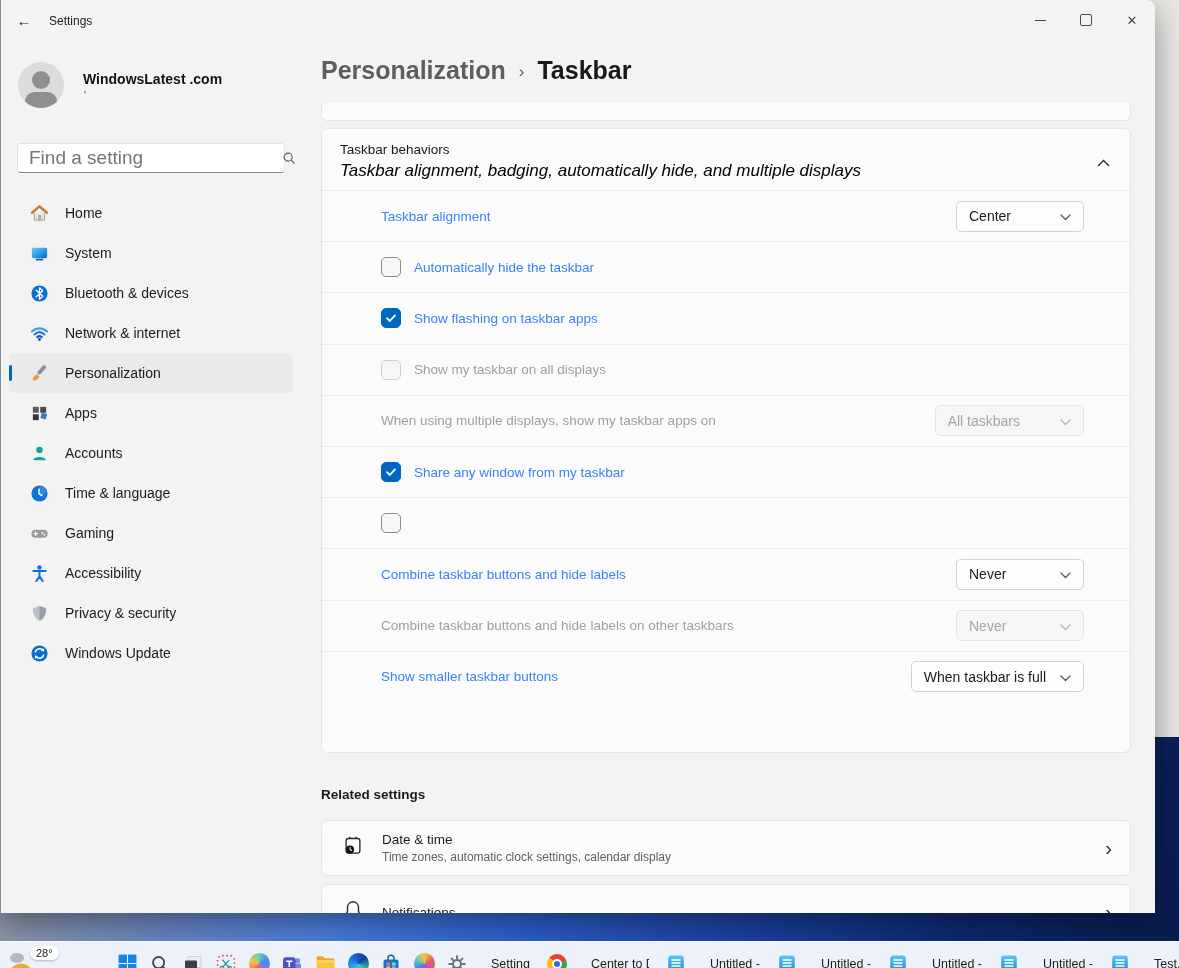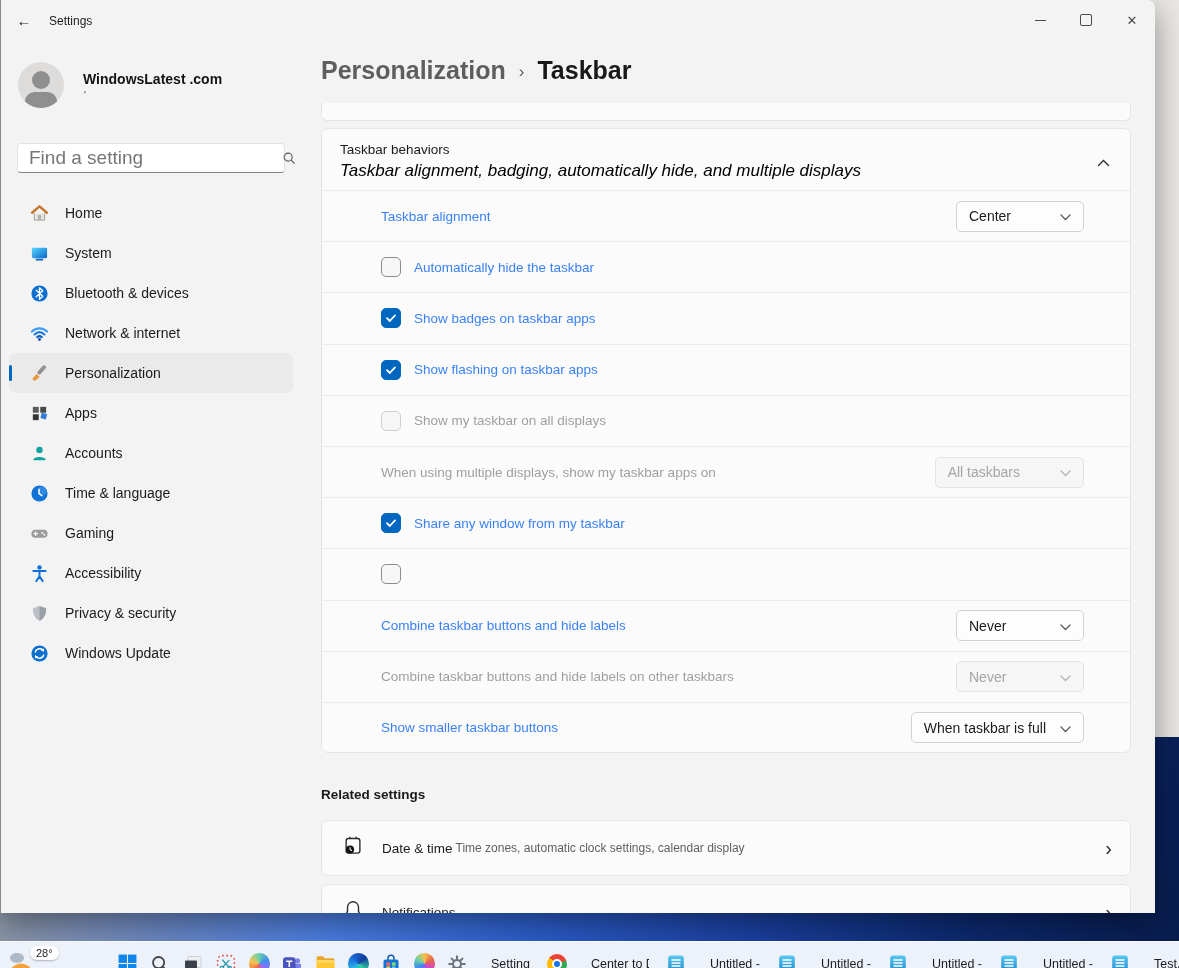--- a/index.html
+++ b/index.html
@@ -62,21 +62,21 @@
   .cb.checked { background:#0067c0; border-color:#0067c0; }
   .brow.disabled .cb { border-color:#cfcfcf; background:#f6f6f6; }
   .dd { margin-left:auto; min-width:128px; height:31px; background:#fdfdfd; border:1px solid #d2d2d2; border-radius:5px;
     display:flex; align-items:center; justify-content:space-between; gap:14px; padding:0 12px; font-size:14px; color:#1b1b1b; cursor:pointer; }
   .dd.disabled { background:#f6f6f6; border-color:#e3e3e3; color:#a5a5a5; cursor:default;gap:40px; }
   .dd.disabled svg path { stroke:#b5b5b5; }
   .related-h { position:absolute; left:0; top:747px; font-size:13.5px; font-weight:700; color:#1a1a1a; }
   .rcard { position:absolute; left:0; width:810px; height:56px; background:#fbfbfb; border:1px solid #e5e5e5;
     border-radius:7px; display:flex; align-items:center; padding:0 18px 0 20px; gap:18px; cursor:pointer; }
   .rcard.c1 { top:780px; } .rcard.c2 { top:844px; }
-  .r-text { display:flex; flex-direction:row; gap:3px; }
+  .r-text { display:flex; flex-direction:column; gap:3px; }
   .r-title { font-size:13.5px; color:#1a1a1a; }
   .r-sub { font-size:12px; color:#5f5f5f; }
   .r-chev { margin-left:auto; font-size:20px; color:#2b2b2b; }
 
   
   .taskbar { position:absolute; left:0; bottom:0; width:1179px; height:27px; background:#edf1f9; border-top:1px solid rgba(255,255,255,.65); }
   .weather { position:absolute; left:8px; top:2px; width:58px; height:39px; cursor:pointer; }
   .weather-pill { position:absolute; left:22px; top:2px; background:#fff; border-radius:9px; padding:1px 6px;
     font-size:11px; color:#1f1f1f; box-shadow:0 1px 2px rgba(0,0,0,.25); }
   .weather svg { position:absolute; left:0; top:6px; }
@@ -296,28 +296,20 @@
             <div class="brow">
               <span class="cb"></span>
               <span class="row-label">Automatically hide the taskbar</span>
             </div>
             <div class="brow">
               <span class="cb checked">
                 <svg viewBox="0 0 12 12" width="12" height="12">
                   <path d="M2 6.2 L4.8 9 L10 3.4" fill="none" stroke="#fff" stroke-width="1.8" stroke-linecap="round" stroke-linejoin="round"></path>
                 </svg>
               </span>
-              <span class="row-label">Show badges on taskbar apps</span>
-            </div>
-            <div class="brow">
-              <span class="cb checked">
-                <svg viewBox="0 0 12 12" width="12" height="12">
-                  <path d="M2 6.2 L4.8 9 L10 3.4" fill="none" stroke="#fff" stroke-width="1.8" stroke-linecap="round" stroke-linejoin="round"></path>
-                </svg>
-              </span>
               <span class="row-label">Show flashing on taskbar apps</span>
             </div>
             <div class="brow disabled">
               <span class="cb"></span>
               <span class="row-label">Show my taskbar on all displays</span>
             </div>
             <div class="brow disabled">
               <span class="row-label">When using multiple displays, show my taskbar apps on</span>
               <div class="dd disabled">
                 <span>All taskbars</span>

